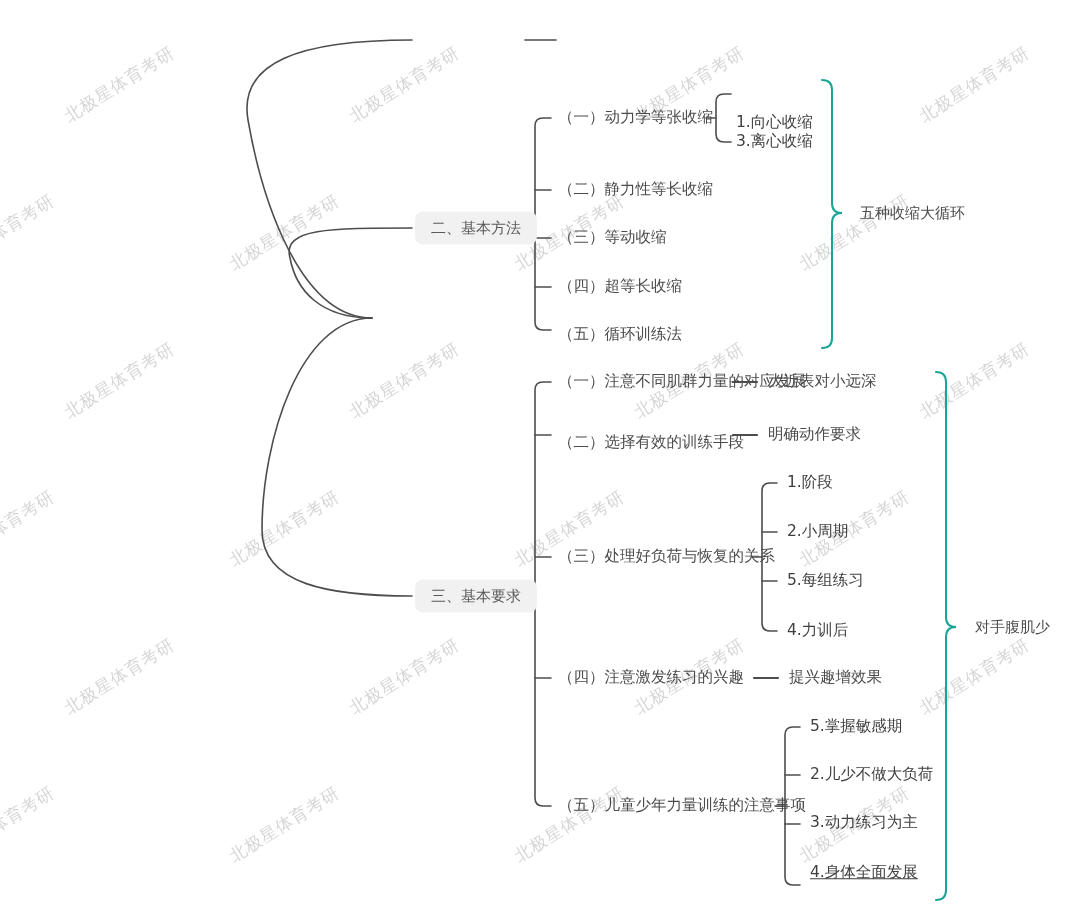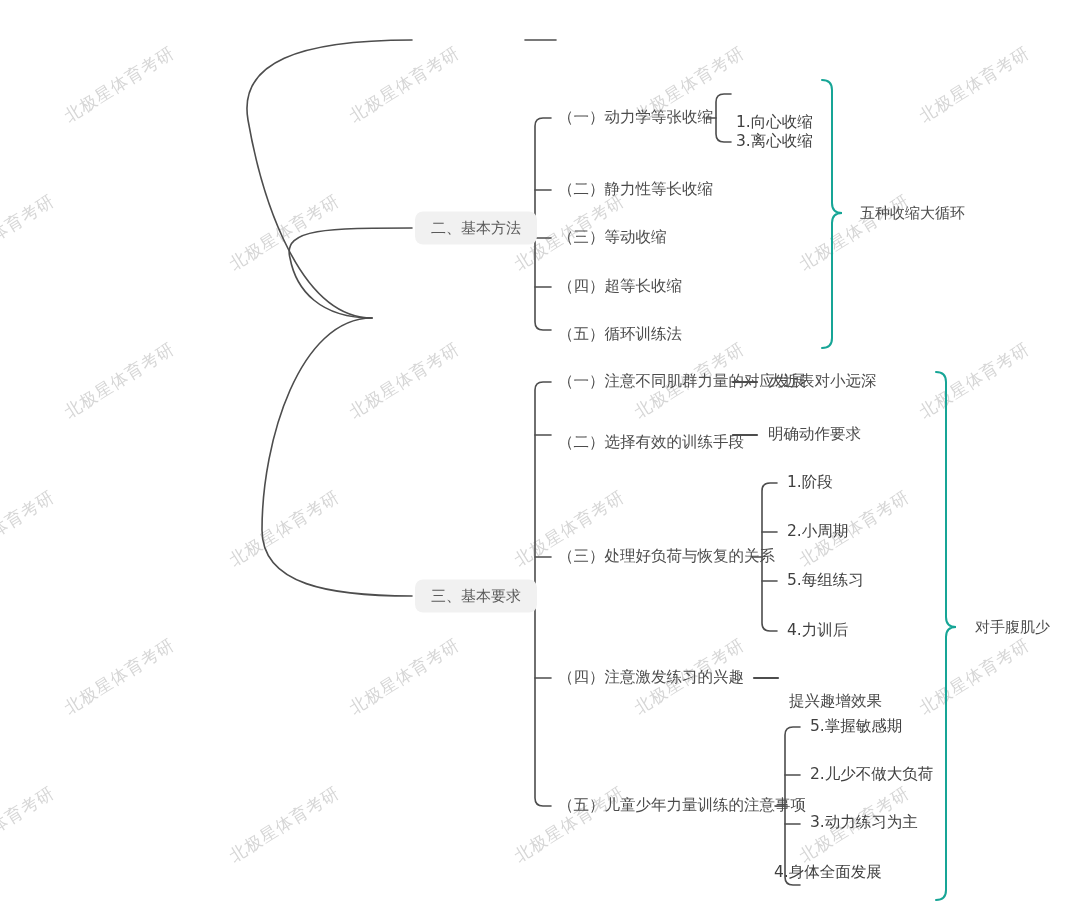--- a/index.html
+++ b/index.html
@@ -173,23 +173,23 @@
   <div class="node lvl3 ctr" style="left:558px;top:435px;margin-top:8px;">（二）选择有效的训练手段</div>
   <div class="node leafnote ctr" style="left:768px;top:435px;">明确动作要求</div>
 
   <div class="node lvl3 ctr" style="left:558px;top:557px;">（三）处理好负荷与恢复的关系</div>
   <div class="node lvl4 ctr" style="left:787px;top:483px;">1.阶段</div>
   <div class="node lvl4 ctr" style="left:787px;top:532px;">2.小周期</div>
   <div class="node lvl4 ctr" style="left:787px;top:581px;">5.每组练习</div>
   <div class="node lvl4 ctr" style="left:787px;top:631px;">4.力训后</div>
 
   <div class="node lvl3 ctr" style="left:558px;top:678px;">（四）注意激发练习的兴趣</div>
-  <div class="node leafnote ctr" style="left:789px;top:702px;text-align:center;">提兴趣增效果</div>
+  <div class="node leafnote ctr" style="left:789px;top:678px;text-align:center;">提兴趣增效果</div>
 
   <div class="node lvl3 ctr" style="left:558px;top:806px;">（五）儿童少年力量训练的注意事项</div>
   <div class="node lvl4 ctr" style="left:810px;top:727px;">5.掌握敏感期</div>
   <div class="node lvl4 ctr" style="left:810px;top:775px;">2.儿少不做大负荷</div>
   <div class="node lvl4 ctr" style="left:810px;top:823px;">3.动力练习为主</div>
-  <div class="node lvl4 ctr" style="left:774px;top:873px;">4.身体全面发展</div>
+  <div class="node lvl4 ctr" style="left:810px;top:873px;text-decoration:underline;">4.身体全面发展</div>
 
   <div class="node brace-label ctr" style="left:975px;top:627px;">对手腹肌少</div>
 
 </div>
 
 </body></html>

